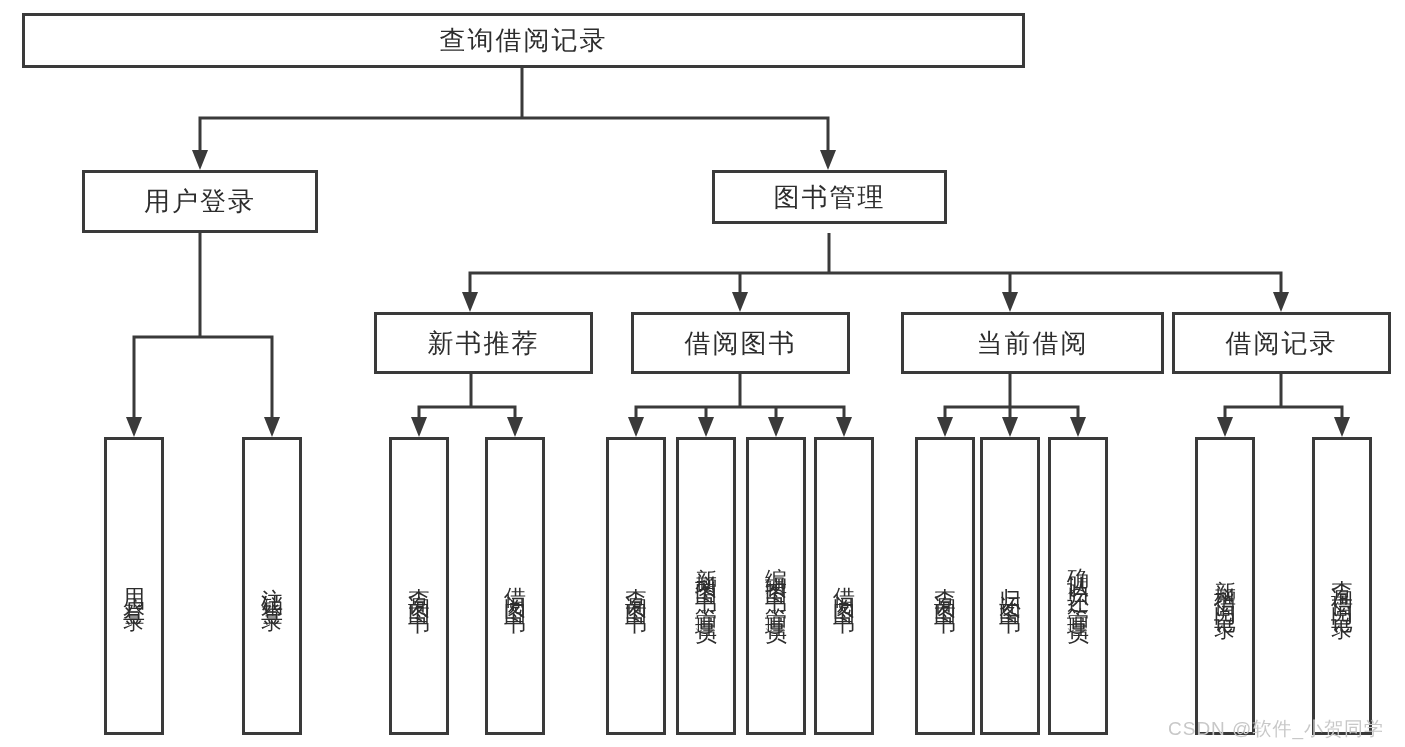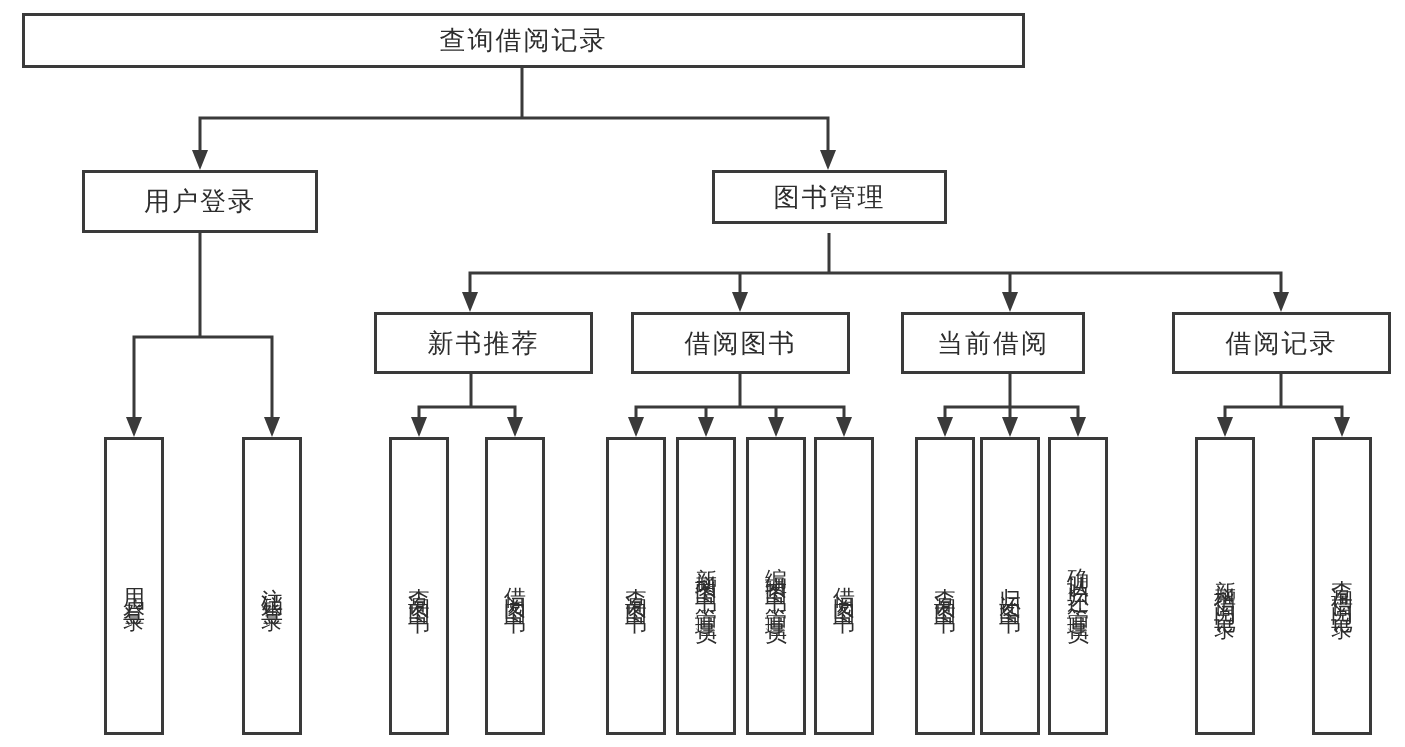--- a/index.html
+++ b/index.html
@@ -111,21 +111,21 @@
   <div class="hbox" style="left:712px; top:170px; width:235px; height:54px;">
     <span>图书管理</span>
   </div>
 
   <div class="hbox" style="left:374px; top:312px; width:219px; height:62px;">
     <span>新书推荐</span>
   </div>
   <div class="hbox" style="left:631px; top:312px; width:219px; height:62px;">
     <span>借阅图书</span>
   </div>
-  <div class="hbox" style="left:901px; top:312px; width:184px; height:62px;">
+  <div class="hbox" style="left:901px; top:312px; width:263px; height:62px;">
     <span>当前借阅</span>
   </div>
   <div class="hbox" style="left:1172px; top:312px; width:219px; height:62px;">
     <span>借阅记录</span>
   </div>
 
   <div class="leaf" style="left:104px;">
     <span>用户登录</span>
   </div>
   <div class="leaf" style="left:242px;">
@@ -162,13 +162,14 @@
     <span>确认归还（管理员）</span>
   </div>
 
   <div class="leaf" style="left:1195px;">
     <span>新增借阅记录</span>
   </div>
   <div class="leaf" style="left:1312px;">
     <span>查询借阅记录</span>
   </div>
 
+  <div id="watermark" style="color: rgb(200, 200, 200);">CSDN @软件_小贺同学</div>
 </div>
 
 </body></html>

